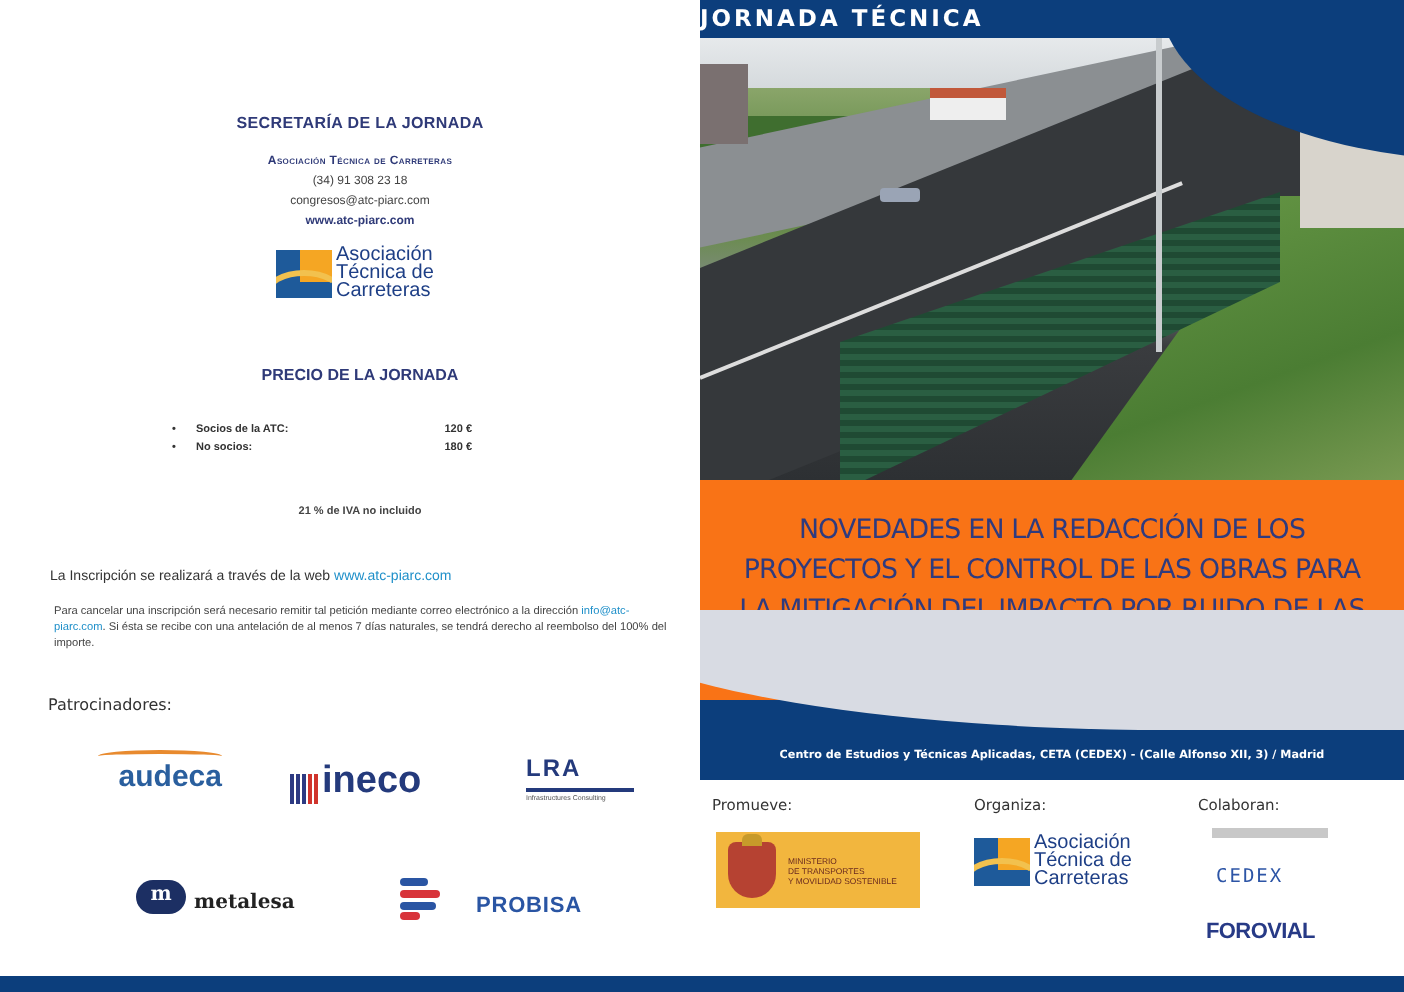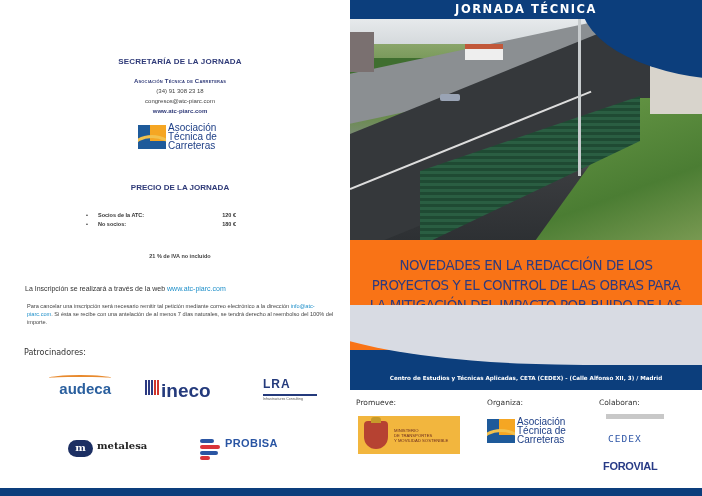--- a/index.html
+++ b/index.html
@@ -25,40 +25,40 @@
   .price-row .lbl { flex:1; }
   .iva { position:absolute; top:253px; left:0; width:360px; text-align:center; font-family:"Liberation Sans", sans-serif; font-size:5.5px; font-weight:bold; color:#444; }
 
   .inscr { position:absolute; top:285px; left:25px; font-family:"Liberation Sans", sans-serif; font-size:7px; color:#333; }
   .inscr .link { color:#1e8fc9; }
   .cancel { position:absolute; top:302px; left:27px; width:308px; font-family:"Liberation Sans", sans-serif; font-size:5.6px; line-height:8px; color:#444; }
   .cancel .link { color:#1e8fc9; }
 
   .patro { position:absolute; top:348px; left:24px; font-family:"DejaVu Sans", sans-serif; font-size:8px; color:#333; }
 
-  .sp { position:absolute; display:flex; align-items:flex-start; }
+  .sp { position:absolute; display:flex; align-items:flex-end; }
   .audeca { left:47px; top:375px; flex-direction:column; align-items:flex-end; }
   .audeca .swoosh { width:62px; height:6px; border-top:2px solid #e88a2e; border-radius:50% 50% 0 0; margin-left:2px; }
   .audeca .txt { font-family:"Liberation Sans", sans-serif; font-weight:bold; font-size:15px; color:#2a5f9e; margin-top:-1px; }
   .ineco { left:145px; top:380px; }
   .ineco .bars { display:flex; gap:1px; margin-right:2px; }
   .ineco .bars span { width:2px; height:15px; background:#2d3a82; }
   .ineco .bars span:nth-child(4), .ineco .bars span:nth-child(5) { background:#d0342c; }
   .ineco .txt { font-family:"Liberation Sans", sans-serif; font-weight:bold; font-size:19px; color:#243a7c; }
   .lra { left:263px; top:375px; flex-direction:column; align-items:flex-start; }
   .lra .txt { font-family:"Liberation Sans", sans-serif; font-weight:bold; font-size:12px; color:#243a7c; letter-spacing:1px; line-height:18px; }
   .lra .bar { width:54px; height:2px; background:#243a7c; margin-top:1px; }
   .lra .sub { font-family:"Liberation Sans", sans-serif; font-size:3.5px; color:#555; margin-top:1px; }
   .metalesa { left:68px; top:440px; }
   .metalesa .circ { width:25px; height:17px; border-radius:9px; background:#1c2f63; color:#fff; font-family:"DejaVu Serif", serif; font-weight:bold; font-size:10px; text-align:center; line-height:16px; }
   .metalesa .txt { margin-left:4px; font-family:"DejaVu Serif", serif; font-weight:bold; font-size:10px; color:#222; }
   .probisa { left:200px; top:437px; }
   .probisa .flag { width:20px; height:22px; position:relative; }
   .probisa .flag span { position:absolute; left:0; height:4px; border-radius:2px; }
-  .probisa .txt { margin-left:5px; font-family:"Liberation Sans", sans-serif; font-weight:bold; font-size:11px; color:#2a55a3; letter-spacing:0.4px; }
+  .probisa .txt { margin-left:18px; font-family:"Liberation Sans", sans-serif; font-weight:bold; font-size:11px; color:#2a55a3; letter-spacing:0.4px; }
 
   
   .right { position:absolute; left:350px; top:0; width:352px; height:488px; background:#fff; overflow:hidden; }
   .photo { position:absolute; left:0; top:18px; width:352px; height:222px; overflow:hidden;
     background:linear-gradient(180deg,#d9dde0 0%,#cfd4d6 12%,#7a9a5a 22%,#4f7a3a 35%,#6b8c4f 45%,#7d8a7e 55%,#3a3c3f 70%,#2d3033 100%); }
   .ph-sky { position:absolute; left:0; top:0; width:352px; height:30px; background:linear-gradient(180deg,#e7eaec,#d2d7da); }
   .ph-hill { position:absolute; left:0; top:26px; width:352px; height:40px; background:linear-gradient(180deg,#8aa56a,#5d8743); }
   .ph-veg { position:absolute; left:0; top:40px; width:240px; height:45px; background:#3f6e2f; border-radius:0 0 40% 0; }
   .ph-road { position:absolute; left:-20px; top:60px; width:320px; height:50px; background:#8b8f92; transform:skewY(-12deg); transform-origin:left; }
   .ph-road2 { position:absolute; left:-10px; top:120px; width:340px; height:120px; background:#35383b; transform:skewY(-22deg); transform-origin:left; }
@@ -66,21 +66,21 @@
   .ph-wall { position:absolute; left:70px; top:78px; width:220px; height:150px; background:repeating-linear-gradient(180deg,#1f4a33 0 3px,#2a5e42 3px 6px); clip-path:polygon(0 50%,100% 0,100% 30%,0 100%); }
   .ph-grass { position:absolute; left:180px; top:80px; width:180px; height:150px; background:linear-gradient(160deg,#6a9a48,#4b7d33 60%,#7f9d56); clip-path:polygon(60% 0,100% 0,100% 100%,0 100%); }
   .ph-house { position:absolute; left:300px; top:26px; width:52px; height:70px; background:#d8d4cc; }
   .ph-roof { position:absolute; left:295px; top:22px; width:60px; height:10px; background:#b9563a; }
   .ph-house2 { position:absolute; left:115px; top:26px; width:38px; height:16px; background:#eee; border-top:5px solid #c1583a; }
   .ph-pole { position:absolute; left:228px; top:0; width:3px; height:158px; background:#c8ccce; }
   .ph-bldg { position:absolute; left:0; top:14px; width:24px; height:40px; background:#7a7070; }
   .ph-car { position:absolute; left:90px; top:76px; width:20px; height:7px; background:#9aa4b5; border-radius:2px; }
 
   .top-band { position:absolute; left:0; top:0; width:352px; height:19px; background:#0c3e7c; }
-  .top-title { position:absolute; left:0; top:2px; width:352px; text-align:center; font-family:"DejaVu Sans", sans-serif; font-weight:bold; font-size:11.5px; letter-spacing:1.5px; color:#fff; }
+  .top-title { position:absolute; left:0; top:2px; width:352px; text-align:left; font-family:"DejaVu Sans", sans-serif; font-weight:bold; font-size:11.5px; letter-spacing:1.5px; color:#fff; }
   .top-curve { position:absolute; left:230px; top:0; width:160px; height:80px; background:#0c3e7c; border-bottom-left-radius:100% 100%; }
 
   .title-box { position:absolute; left:0; top:240px; width:352px; height:110px; background:#f97316; }
   .main-title { position:absolute; left:0; top:16px; width:352px; text-align:center; font-family:"DejaVu Sans", sans-serif; font-size:13.4px; line-height:20px; color:#2f3b7e; letter-spacing:-0.4px; }
   .mid-band { position:absolute; left:0; top:334px; width:352px; height:56px; background:#0c3e7c; }
   .mid-curve { position:absolute; left:-60px; top:305px; width:420px; height:60px; background:#d8dbe3; border-bottom-left-radius:70% 100%; border-bottom-right-radius:0 0; }
   .date { position:absolute; left:0; top:360px; width:352px; text-align:center; font-family:"DejaVu Sans", sans-serif; font-weight:bold; font-size:8px; color:#fff; }
   .venue { position:absolute; left:0; top:375px; width:352px; text-align:center; font-family:"DejaVu Sans", sans-serif; font-weight:bold; font-size:5.6px; color:#fff; }
 
   .lbl-small { position:absolute; font-family:"DejaVu Sans", sans-serif; font-size:7.5px; color:#333; }

